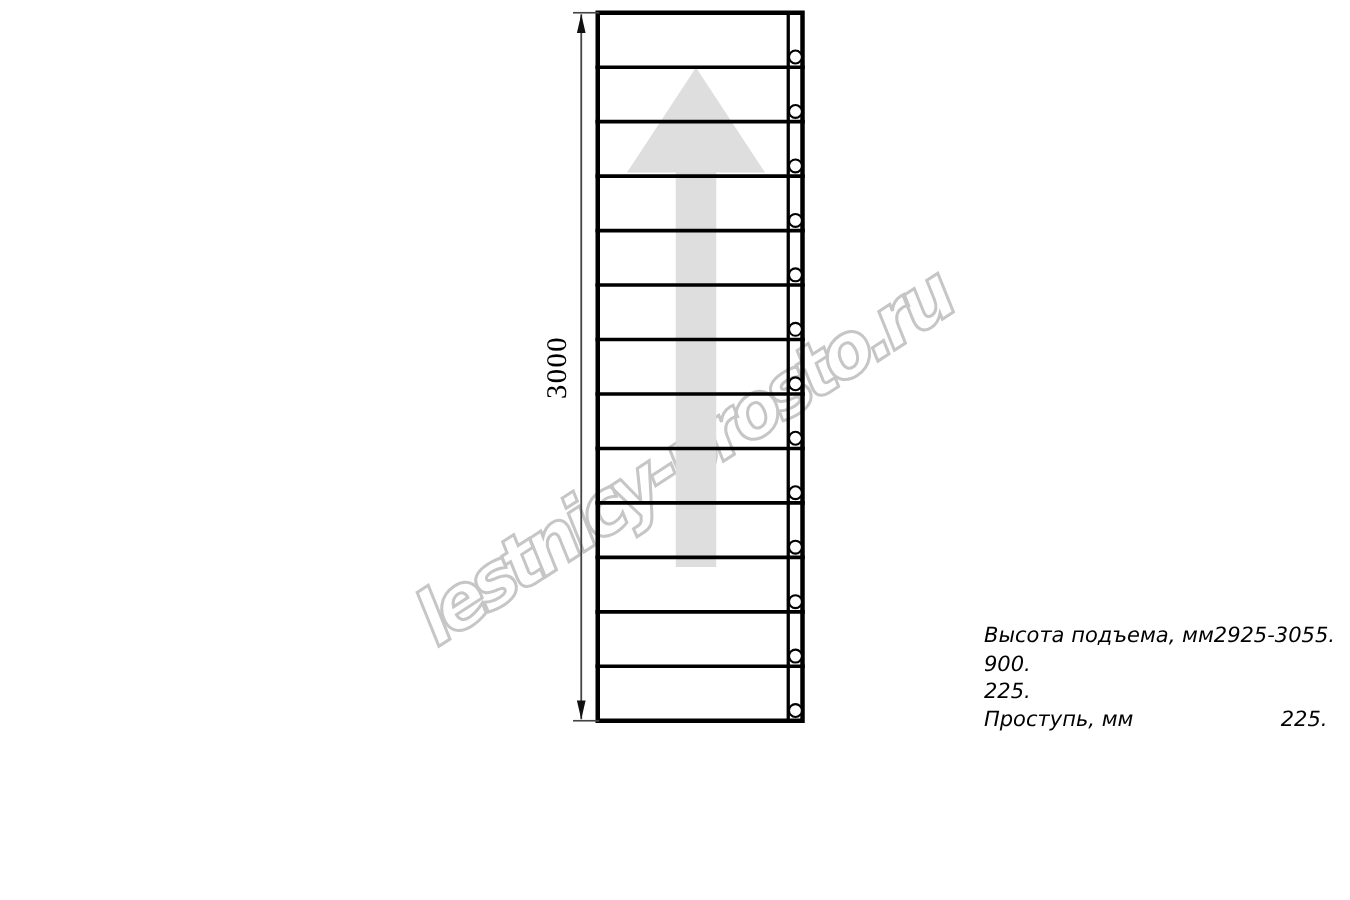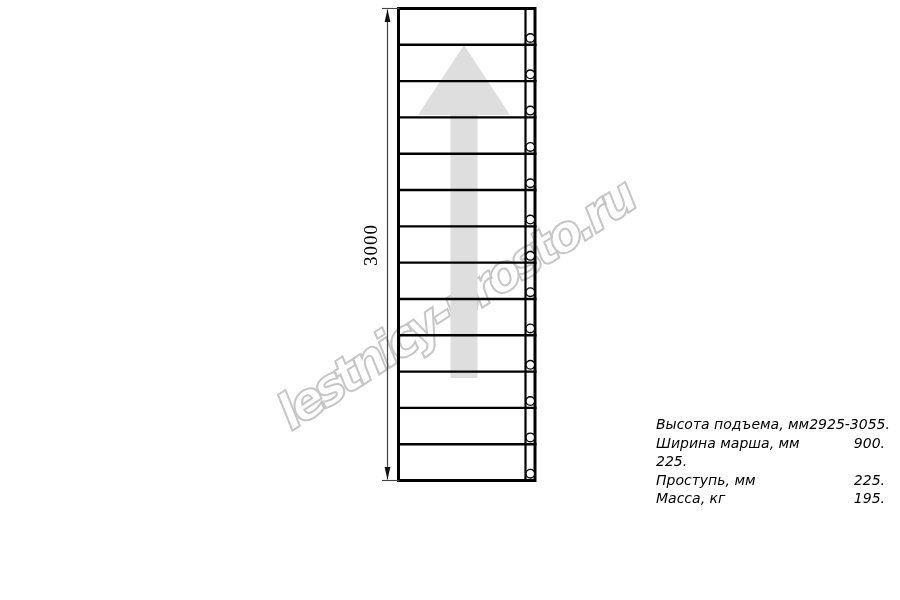--- a/index.html
+++ b/index.html
@@ -111,33 +111,28 @@
       <text x="377" y="245" text-anchor="middle" transform="rotate(-90 377 245)" font-family="&quot;Liberation Serif&quot;, serif" font-size="19" letter-spacing="1" fill="#000000">3000</text>
     </svg>
 
   <div class="spec-table">
     <div class="spec-row">
       <span class="spec-label">Высота подъема, мм</span>
       <span class="spec-value">2925-3055.</span>
     </div>
 
     <div class="spec-row">
-      <span class="spec-label">Ширина марша, мм</span>
       <span class="spec-value">900.</span>
     </div>
 
     <div class="spec-row">
       <span class="spec-value">225.</span>
     </div>
 
     <div class="spec-row">
       <span class="spec-label">Проступь, мм</span>
       <span class="spec-value">225.</span>
     </div>
 
 
-    <div class="spec-row">
-      <span class="spec-label">Масса, кг</span>
-      <span class="spec-value">195.</span>
-    </div>
   </div>
 
 </div>
 
 </body></html>

